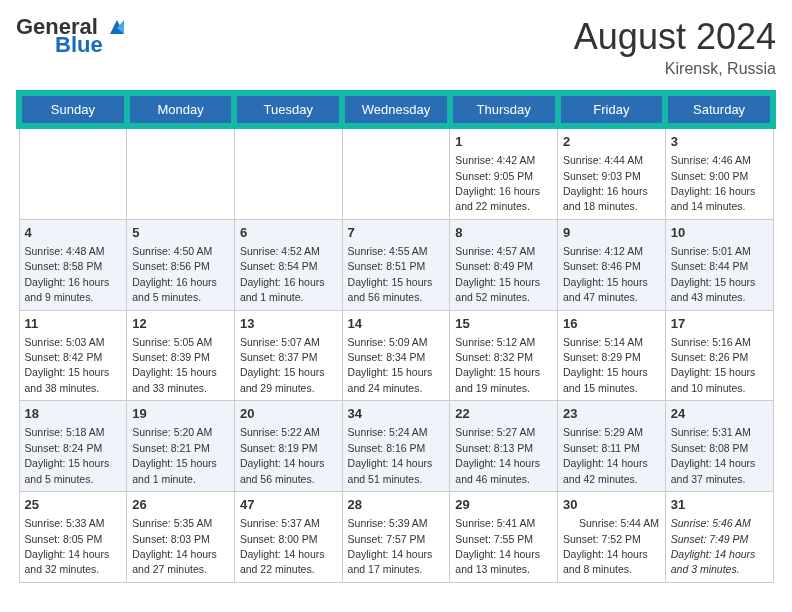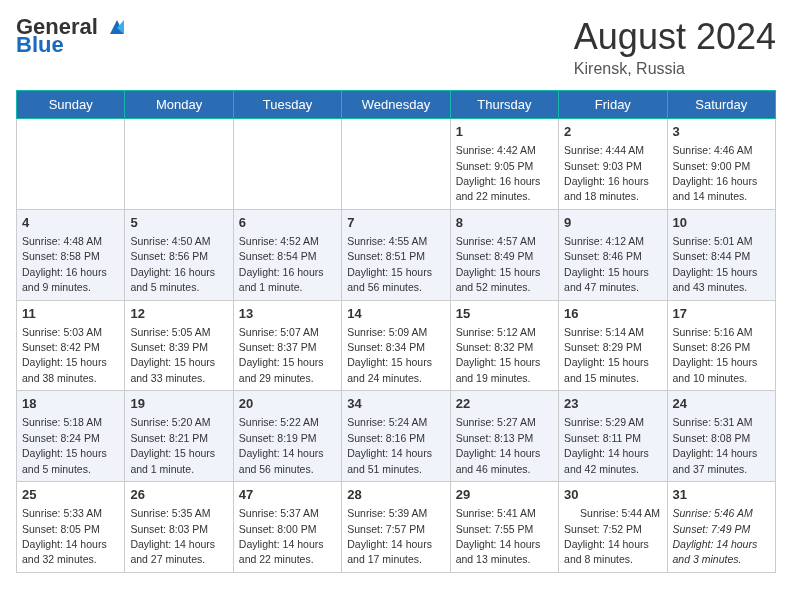--- a/index.html
+++ b/index.html
@@ -22,21 +22,21 @@
       align-items: flex-start;
     }
     .logo-text {
       font-size: 22px;
       font-weight: bold;
       line-height: 1;
     }
     .logo-general { color: #333; }
     .logo-blue { color: #1a6bbd; }
     .title-area {
-      text-align: left;
+      text-align: right;
     }
     .month-year {
       font-size: 36px;
       color: #333;
       font-weight: 300;
     }
     .location {
       font-size: 16px;
       color: #555;
       margin-top: 2px;
@@ -46,21 +46,21 @@
       border-collapse: collapse;
       font-size: 11px;
     }
     .calendar th {
       background: #2a6db5;
       color: #fff;
       text-align: center;
       padding: 6px 4px;
       font-size: 13px;
       font-weight: normal;
-      border: 1px solid #14b8a6;
+      border: 6px solid #14b8a6;
     }
     .calendar td {
       vertical-align: top;
       padding: 4px 5px;
       border: 1px solid #ccc;
       width: calc(100% / 7);
       min-height: 80px;
       color: #333;
       line-height: 1.4;
     }
@@ -92,21 +92,21 @@
 
 <div class="header">
   <div class="logo">
     <div style="display:flex;align-items:flex-end;gap:8px;">
       <span class="logo-text logo-general">General</span>
       <svg width="22" height="22" viewBox="0 0 22 22">
         <polygon points="4,18 11,4 18,18" fill="#1a6bbd"></polygon>
         <polygon points="11,12 18,4 18,18" fill="#3daee9"></polygon>
       </svg>
     </div>
-    <span class="logo-text logo-blue" style="margin-top:-4px;">Blue</span>
+    <span class="logo-text logo-blue" style="margin-top:-4px;margin-left:39px;">Blue</span>
   </div>
   <div class="title-area">
     <div class="month-year">August 2024</div>
     <div class="location">Kirensk, Russia</div>
   </div>
 </div>
 
 <table class="calendar">
   <thead>
     <tr>

